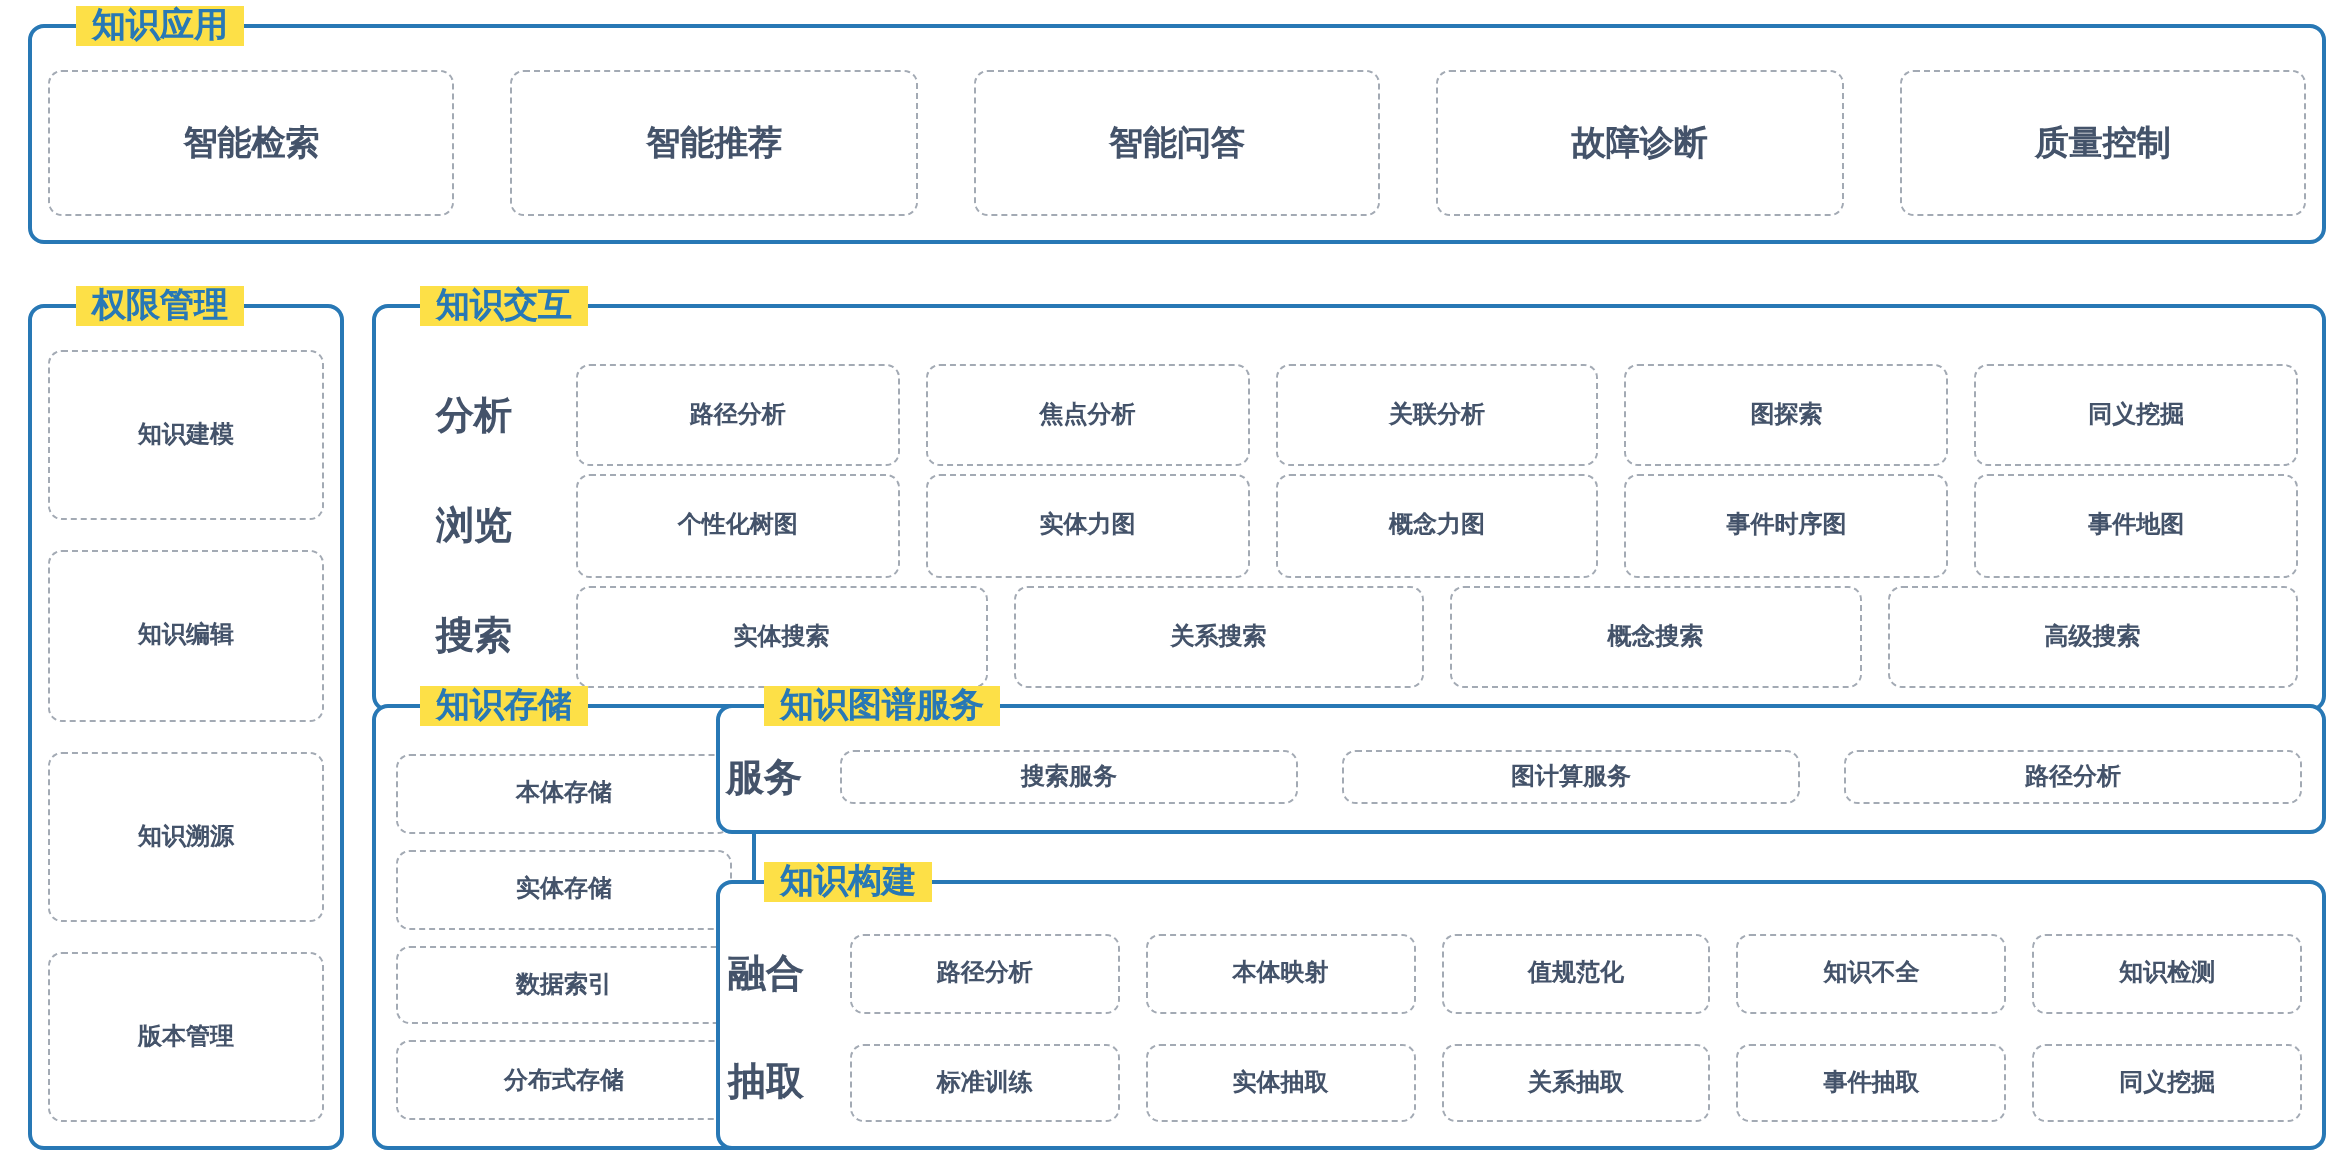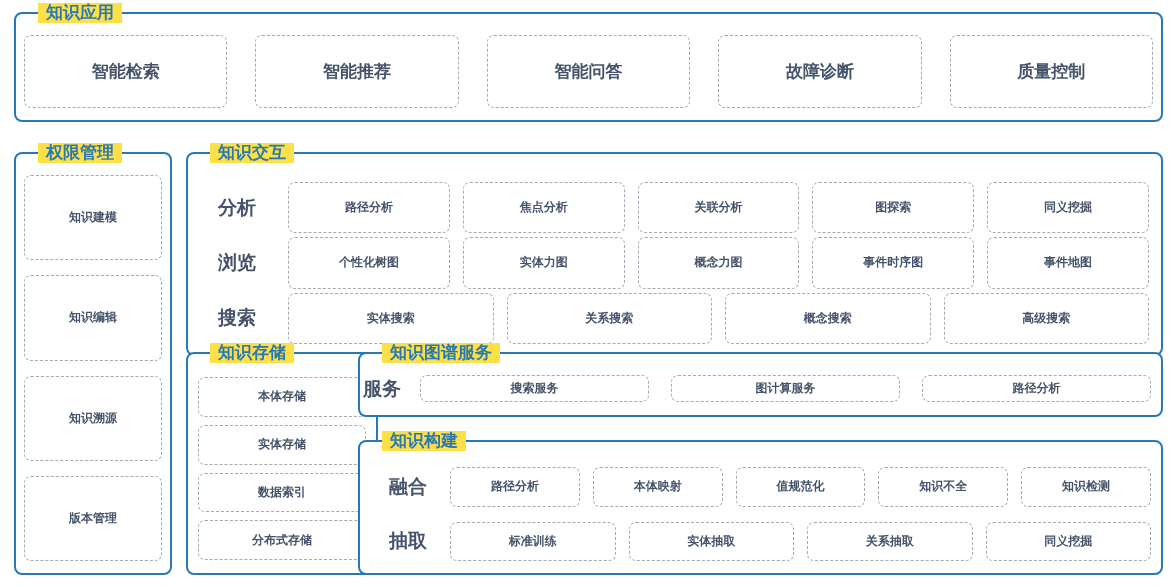--- a/index.html
+++ b/index.html
@@ -82,21 +82,21 @@
   #sec-storage { left: 186px; top: 352px; width: 192px; height: 223px; }
   #sec-storage .items-col { left: 10px; right: 10px; top: 23px; bottom: 13px; gap: 8px; justify-content: center; }
 
   #sec-service { left: 358px; top: 352px; width: 805px; height: 65px; }
   #sec-service .rows-wrap { left: 0; right: 10px; top: 21px; bottom: 13px; }
   #sec-service .row-label { margin-left: 3px; width: 48px; }
   #sec-service .row-boxes { margin-left: 9px; gap: 22px; }
 
   #sec-build { left: 358px; top: 440px; width: 805px; height: 135px; }
   #sec-build .rows-wrap { left: 0; right: 10px; top: 25px; bottom: 12px; gap: 15px; }
-  #sec-build .row-label { margin-left: 29px; width: 50px; }
+  #sec-build .row-label { margin-left: 4px; width: 50px; }
   #sec-build .row-boxes { margin-left: 11px; }
 </style>
 </head>
 <body>
 
 <div id="stage">
 
   <div class="section" id="sec-app">
     <span class="legend">知识应用</span>
     <div class="items-row">
@@ -266,20 +266,23 @@
             <div class="dash-box">
               <span>标准训练</span>
             </div>
             <div class="dash-box">
               <span>实体抽取</span>
             </div>
             <div class="dash-box">
               <span>关系抽取</span>
             </div>
             <div class="dash-box">
+              <span>事件抽取</span>
+            </div>
+            <div class="dash-box">
               <span>同义挖掘</span>
             </div>
           </div>
         </div>
       </div>
   </div>
 
 </div>
 
 </body></html>

